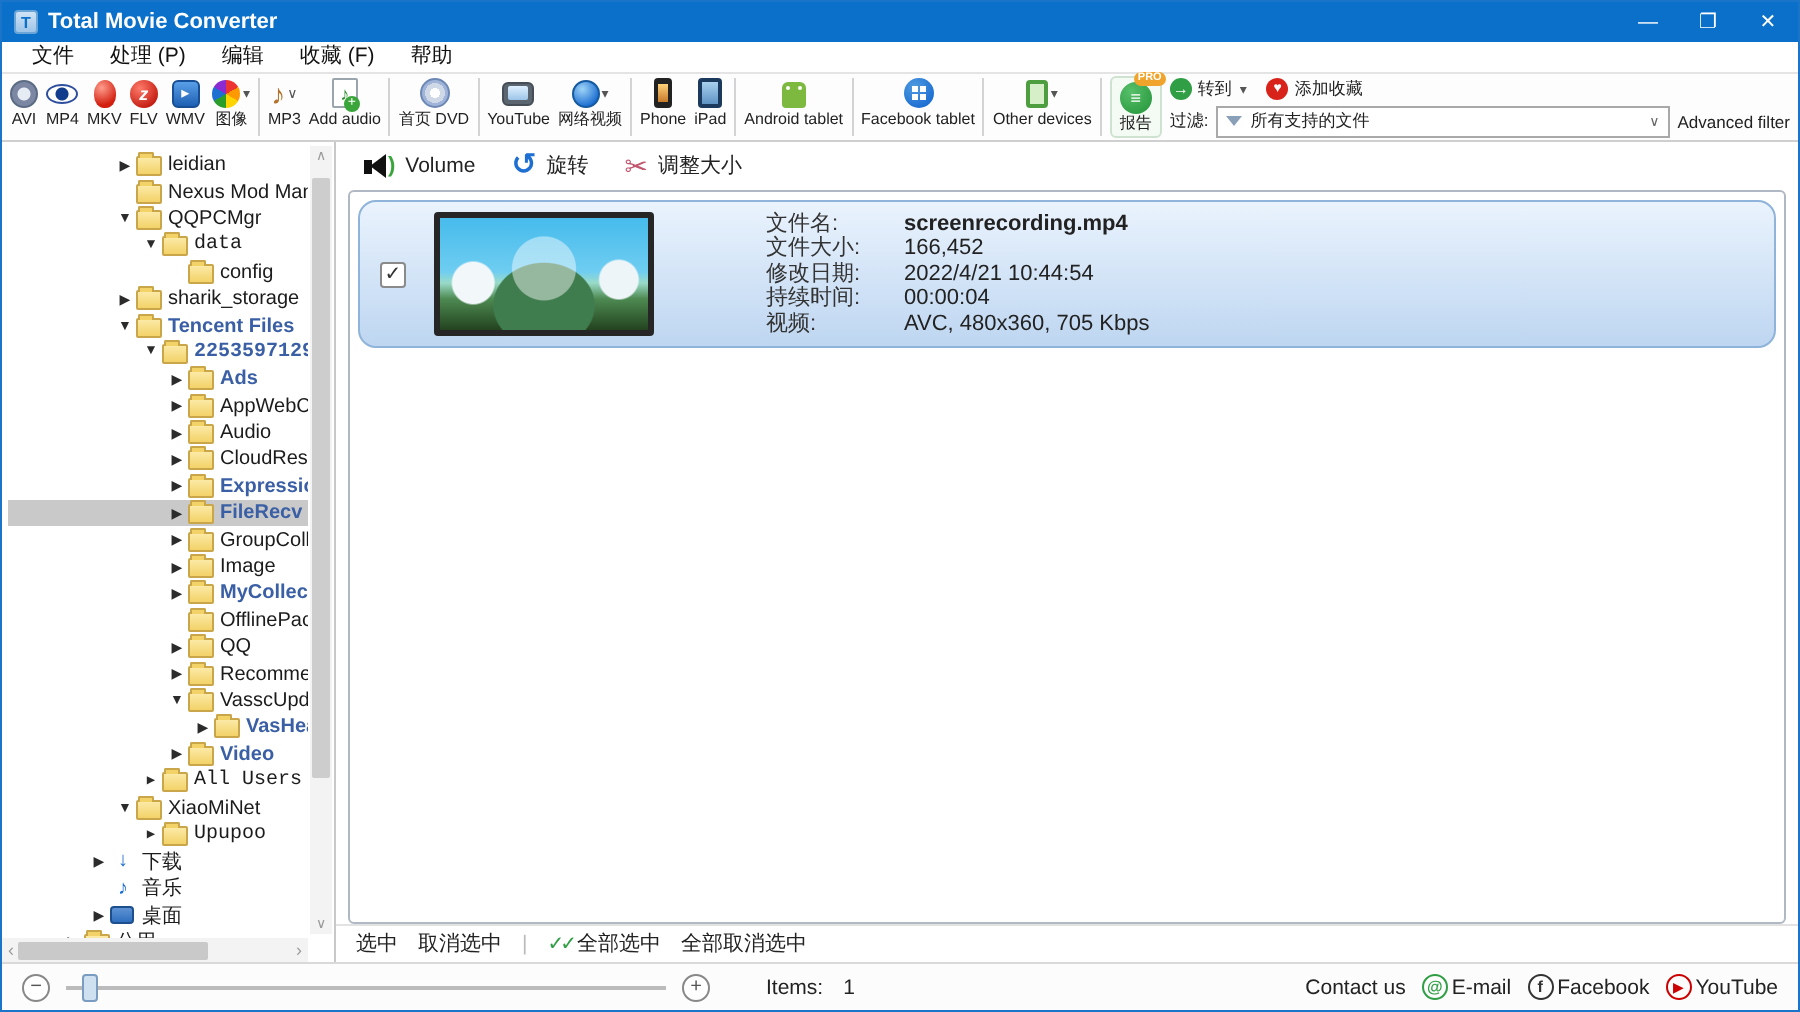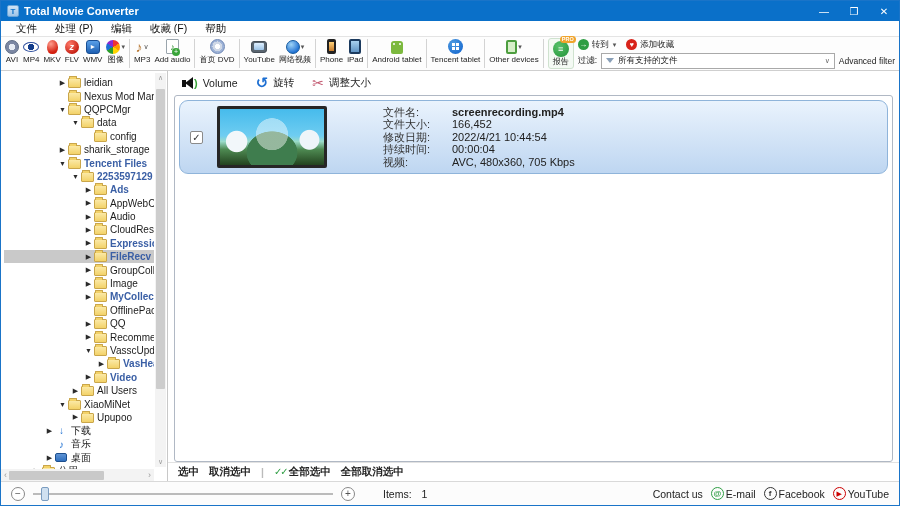--- a/index.html
+++ b/index.html
@@ -12,21 +12,21 @@
   .titlebar { height:20px; background:#0a70c9; color:#fff; display:flex; align-items:center;
     font-size:11px; font-weight:bold; flex:0 0 auto; }
   .appicon { width:12px; height:12px; margin:0 5px 0 6px; background:linear-gradient(#cfe3f5,#9ec4e8);
     border-radius:2px; border:1px solid #6aa5d8; display:flex; align-items:center; justify-content:center;
     color:#0a70c9; font-size:8px; font-weight:bold; }
   .win-controls { margin-left:auto; display:flex; height:100%; }
   .wbtn { width:30px; height:100%; display:flex; align-items:center; justify-content:center;
     font-size:10px; font-weight:normal; color:#fff; cursor:default; }
 
   
-  .menubar { height:15px; background:#fff; display:flex; align-items:center; padding-left:6px;
+  .menubar { height:15px; background:#fff; display:flex; align-items:flex-start; padding-left:6px;
     font-size:10.5px; color:#111; flex:0 0 auto; }
   .menu-item { padding:0 9px; }
 
   
   .toolbar { height:35px; background:#fdfdfd; border-top:1px solid #e4e4e4; border-bottom:1px solid #cfcfcf;
     display:flex; align-items:stretch; flex:0 0 auto; white-space:nowrap; padding-left:2px; }
   .tbtn { display:flex; flex-direction:column; align-items:center; justify-content:flex-start;
     padding:1px 2px 0; font-size:8px; color:#222; }
   .tbtn .lab { line-height:9px; }
   .tsep { width:1px; background:#d3d3d3; margin:2px 2px; }
@@ -109,21 +109,21 @@
   .trow .arr { width:9px; flex:0 0 auto; font-size:7px; color:#2b2b2b; text-align:center; }
   .fold { width:13px; height:10px; background:linear-gradient(#fbe9a6,#f3d268); border:1px solid #caa64a;
     border-radius:1px; position:relative; flex:0 0 auto; margin:1px 3px 0 1px; }
   .fold::before { content:""; position:absolute; top:-3px; left:0; width:6px; height:2px; background:#f3d268;
     border:1px solid #caa64a; border-bottom:none; border-radius:1px 1px 0 0; }
   .spico { width:13px; flex:0 0 auto; margin:0 3px 0 1px; text-align:center; font-size:10px; font-weight:bold; color:#1d6fd2; }
   .ico-desktop { width:12px; height:9px; background:linear-gradient(#5f93d4,#2f6fbe); border:1px solid #1d4f8e;
     border-radius:2px; flex:0 0 auto; margin:0 4px 0 1px; }
   .trow.blue .tlbl { color:#3a5fa5; font-weight:bold; }
   .d2 { padding-left:28px; } .d3 { padding-left:41px; } .d4 { padding-left:54px; }
-  .d5 { padding-left:67px; } .d6 { padding-left:80px; } .d7 { padding-left:93px; }
+  .d5 { padding-left:67px;font-family:Liberation Mono, monospace; } .d6 { padding-left:80px; } .d7 { padding-left:93px; }
   .vsb { position:absolute; top:2px; right:1px; bottom:14px; width:11px; background:#f3f3f3; font-size:7px;
     color:#9a9a9a; display:flex; flex-direction:column; align-items:center; }
   .vsb .thumb { width:9px; background:#cdcdcd; border-radius:1px; position:absolute; top:16px; height:300px; left:1px; }
   .vsb .sup { margin-top:1px; } .vsb .sdn { margin-top:auto; margin-bottom:1px; }
   .hsb { position:absolute; left:0; right:13px; bottom:0; height:12px; background:#f3f3f3; display:flex; align-items:center;
     font-size:9px; color:#9a9a9a; }
   .hsb .thumb { height:9px; background:#c9c9c9; border-radius:1px; width:95px; margin-left:2px; }
   .hsb .hl { margin-left:3px; } .hsb .hr { margin-left:auto; margin-right:3px; }
 
   
@@ -149,21 +149,21 @@
       radial-gradient(circle at 86% 55%, #eef5f9 0 10%, rgba(255,255,255,0) 11%),
       radial-gradient(ellipse at 50% 78%, #3f7d4e 0 34%, rgba(0,0,0,0) 35%),
       linear-gradient(#46bbec 0%, #6fcdf1 48%, #9adbc9 58%, #4e8a52 72%, #23431f 100%); }
   .fdetails { margin-left:56px; font-size:11px; color:#222; }
   .frow { display:flex; line-height:12.6px; }
   .flab { width:62px; text-align:left; color:#333; flex:0 0 auto; }
   .fval { margin-left:7px; }
   .fval.bold { font-weight:bold; }
 
   .selbar { height:19px; flex:0 0 auto; display:flex; align-items:center; gap:10px; padding-left:10px;
-    font-size:10.5px; color:#222; border-top:1px solid #e2e2e2;font-weight:bold; }
+    font-size:10.5px; color:#222; border-top:1px solid #e2e2e2; }
   .selsep { color:#bbb; }
   .ckck { color:#2f9e44; font-size:10px; letter-spacing:-2px; margin-right:2px; }
   .sel-link { cursor:default; }
 
   
   .statusbar { height:24px; flex:0 0 auto; border-top:1px solid #d9d9d9; background:#fcfcfc;
     display:flex; align-items:center; font-size:10.5px; color:#222; padding:0 10px; }
   .zoombtn { width:14px; height:14px; border:1px solid #888; border-radius:50%; font-size:10px; line-height:12px;
     text-align:center; color:#555; background:#fff; }
   .slider { width:300px; height:2px; background:#bbb; margin:0 8px; position:relative; }
@@ -292,21 +292,21 @@
         <span class="i">
           <span class="i-androidtab"></span>
         </span>
         <span class="lab">Android tablet</span>
       </div>
     <div class="tsep"></div>
     <div class="tbtn">
         <span class="i">
           <span class="i-wtablet"></span>
         </span>
-        <span class="lab">Tencent tablet</span>
+        <span class="lab">Facebook tablet</span>
       </div>
     <div class="tsep"></div>
     <div class="tbtn">
         <span class="i">
           <span class="i-other"></span>
           <span class="caret">▾</span>
         </span>
         <span class="lab">Other devices</span>
       </div>
     <div class="tsep"></div>

